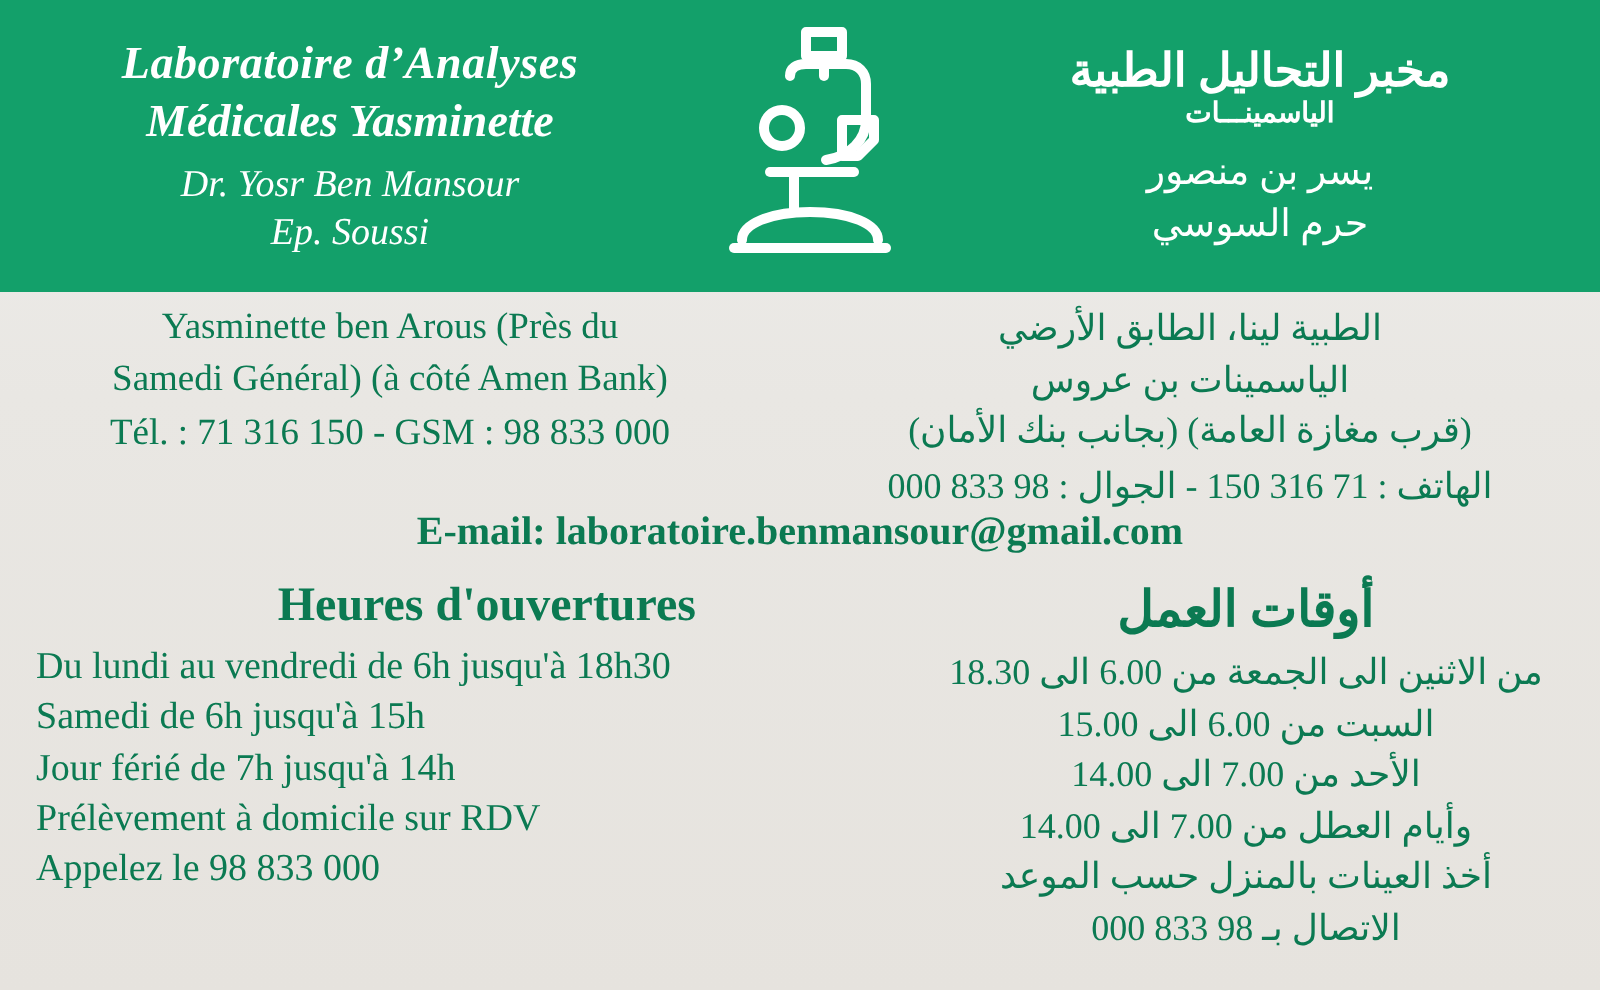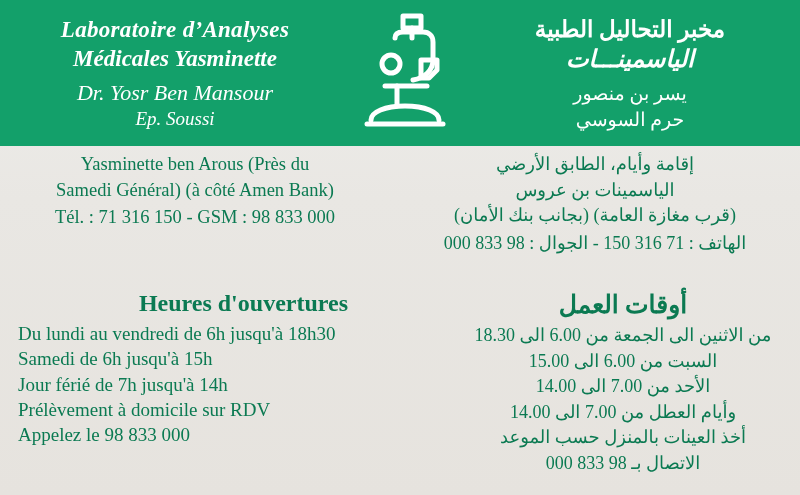--- a/index.html
+++ b/index.html
@@ -46,21 +46,21 @@
     font-weight: bold;
     font-style: italic;
     letter-spacing: .3px;
   }
   .header-left .l2 {
     font-size: 23px;
     font-weight: bold;
     font-style: italic;
   }
   .header-left .l3 {
-    font-size: 22px;
+    font-size: 19px;
     font-style: italic;
     margin-top: 5px;
   }
   .header-left .l4 {
     font-size: 19px;
     font-style: italic;
   }
 
   .logo-wrap {
     width: 130px;
@@ -74,24 +74,23 @@
     text-align: center;
     color: #ffffff;
     direction: rtl;
     line-height: 1.35;
   }
   .header-right .a1 {
     font-size: 23px;
     font-weight: bold;
   }
   .header-right .a2 {
-    font-size: 24px;
+    font-size: 14px;
     font-weight: bold;
     margin-top: -2px;
-    font-style: italic;
   }
   .header-right .a3 {
     font-size: 19px;
     margin-top: 6px;
   }
   .header-right .a4 {
     font-size: 19px;
   }
 
   
@@ -236,27 +235,28 @@
     </div>
   </div>
 
   <div class="addr">
     <div class="addr-left">
       <div>Yasminette ben Arous (Près du</div>
       <div>Samedi Général) (à côté Amen Bank)</div>
       <div class="ph">Tél. : 71 316 150 - GSM : 98 833 000</div>
     </div>
     <div class="addr-right">
-      <div>إقامة وأيام، الطابق الأرضي</div>
+      <div>الطبية لينا، الطابق الأرضي</div>
       <div>الياسمينات بن عروس</div>
       <div>(قرب مغازة العامة) (بجانب بنك الأمان)</div>
       <div class="ph">الهاتف : 71 316 150 - الجوال : 98 833 000</div>
     </div>
   </div>
 
+  <div class="email">E-mail: laboratoire.benmansour@gmail.com</div>
 
   <div class="hours">
     <div class="hours-left">
       <div class="title">Heures d'ouvertures</div>
       <ul>
         <li>Du lundi au vendredi de 6h jusqu'à 18h30</li>
         <li>Samedi de 6h jusqu'à 15h</li>
         <li>Jour férié de 7h jusqu'à 14h</li>
         <li>Prélèvement à domicile sur RDV</li>
         <li>Appelez le 98 833 000</li>

